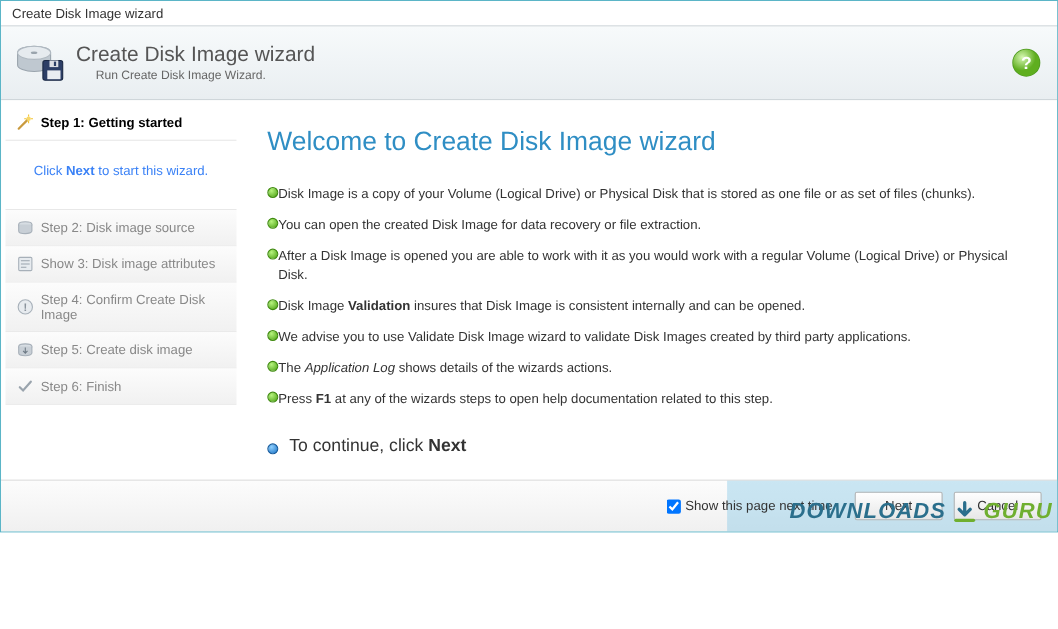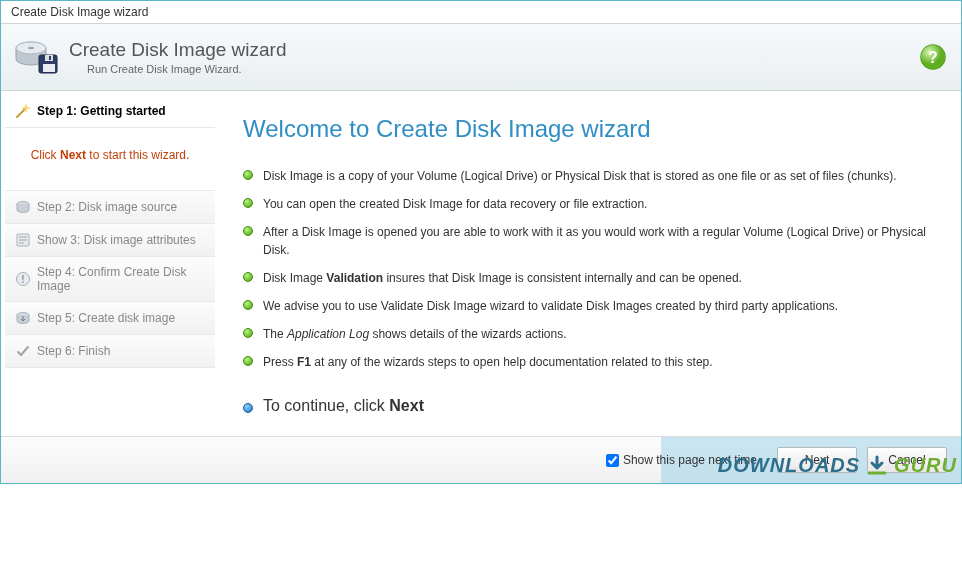--- a/index.html
+++ b/index.html
@@ -15,28 +15,28 @@
     .header-title { font-size: 19px; font-weight: 400; color: #555; }
     .header-sub { font-size: 11px; color: #666; margin-top: 2px; margin-left: 18px; }
     .help-btn { position: absolute; right: 14px; top: 50%; transform: translateY(-50%); width: 28px; height: 28px; cursor: pointer; }
 
     .body-area { flex: 1; display: flex; overflow: hidden; }
 
     .sidebar { width: 218px; background: #fff; border-right: 0; padding: 4px; }
     .sidebar-step { display: flex; align-items: center; padding: 8px 10px; font-size: 12px; color: #888; border-bottom: 1px solid #e8e8e8; background: linear-gradient(to bottom, #fcfcfc, #f1f1f1); cursor: pointer; gap: 6px; }
     .sidebar-step.active { background: #fff; color: #000; font-weight: bold; border-bottom: 1px solid #e8e8e8; }
     .sidebar-step-icon { width: 16px; height: 16px; display: inline-flex; align-items: center; justify-content: center; flex-shrink: 0; }
-    .sidebar-instruction { padding: 20px 12px 28px; font-size: 12px; color: #c2410c; text-align: center; border-bottom: 1px solid #e8e8e8; }
+    .sidebar-instruction { padding: 20px 12px 28px; font-size: 12px; color: #3b82f6; text-align: center; border-bottom: 1px solid #e8e8e8; }
     .sidebar-instruction b { font-weight: bold; }
 
     .content { flex: 1; padding: 24px 28px 10px 24px; overflow: auto; position: relative; }
     .welcome-title { font-size: 24px; color: #2F8EC4; font-weight: 400; margin-bottom: 24px; }
 
     .bullets { list-style: none; }
-    .bullets li { display: flex; align-items: flex-start; gap: 10px; font-size: 12px; color: #333; line-height: 1.5; margin-bottom: 10px; }
+    .bullets li { display: flex; align-items: flex-start; font-size: 12px; color: #333; line-height: 1.5; margin-bottom: 10px; }
     .bullet-dot { width: 10px; height: 10px; border-radius: 50%; flex-shrink: 0; margin-top: 3px; background: radial-gradient(circle at 35% 30%, #b6f37d, #4aa012); border: 1px solid #3f8a0f; }
     .bullet-dot.blue { background: radial-gradient(circle at 35% 30%, #8fd0ff, #1b72c4); border: 1px solid #155a9b; }
 
     .continue-row { margin-top: 26px; display: flex; align-items: center; gap: 10px; font-size: 16px; }
 
     .footer { border-top: 1px solid #dcdcdc; background: linear-gradient(to bottom, #fcfcfc, #f0f0f0); padding: 10px 14px; display: flex; align-items: center; justify-content: flex-end; gap: 10px; position: relative; }
     .show-next { display: flex; align-items: center; gap: 4px; font-size: 12px; color: #333; margin-right: 10px; }
     .show-next input { width: 13px; height: 13px; }
     .btn { min-width: 80px; padding: 5px 16px; font-size: 12px; background: linear-gradient(to bottom, #fefefe, #e7e7e7); border: 1px solid #b7b7b7; border-radius: 2px; cursor: pointer; color: #333; }
 

